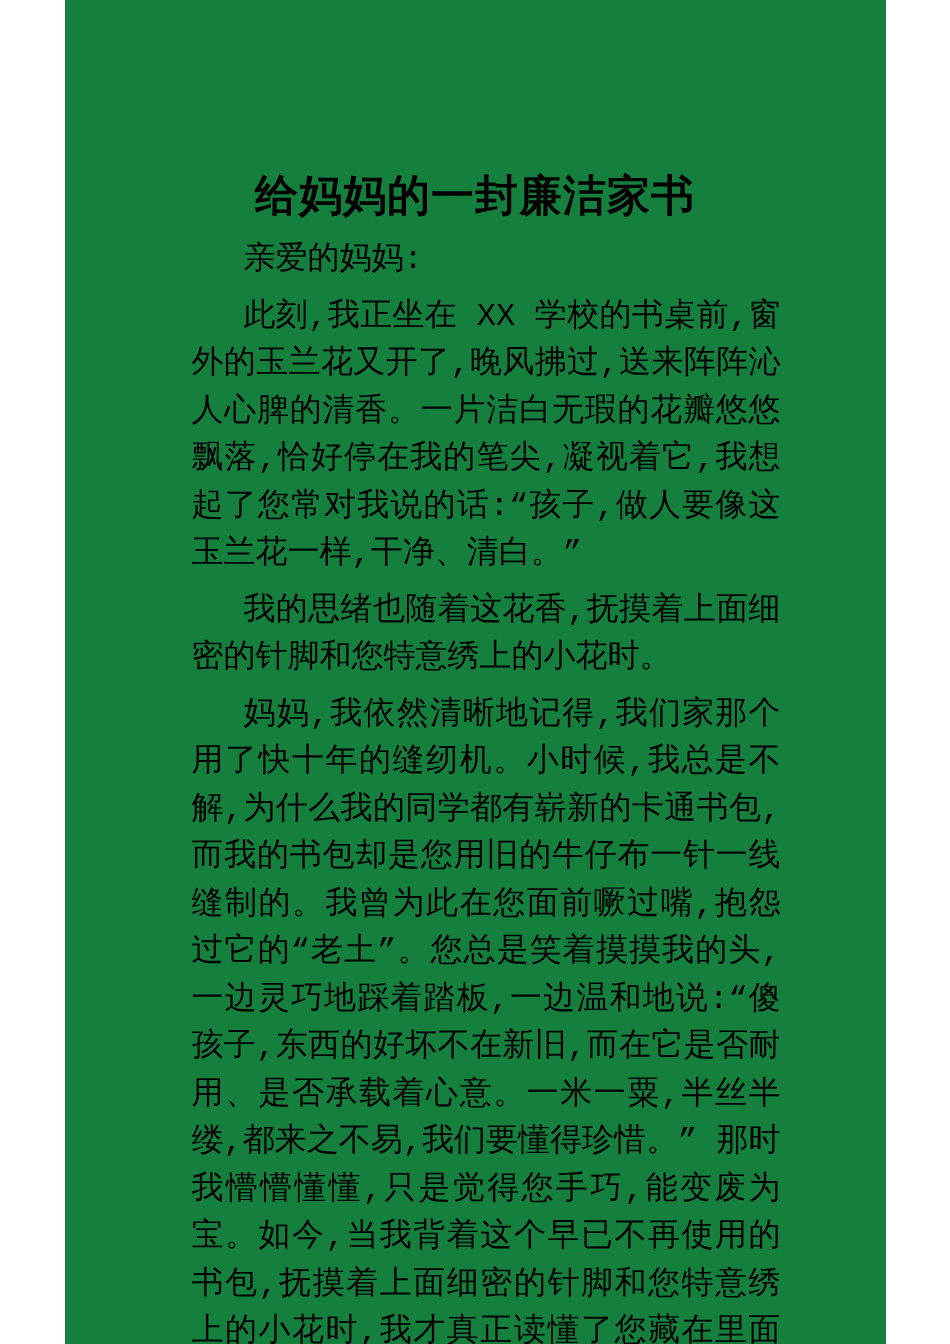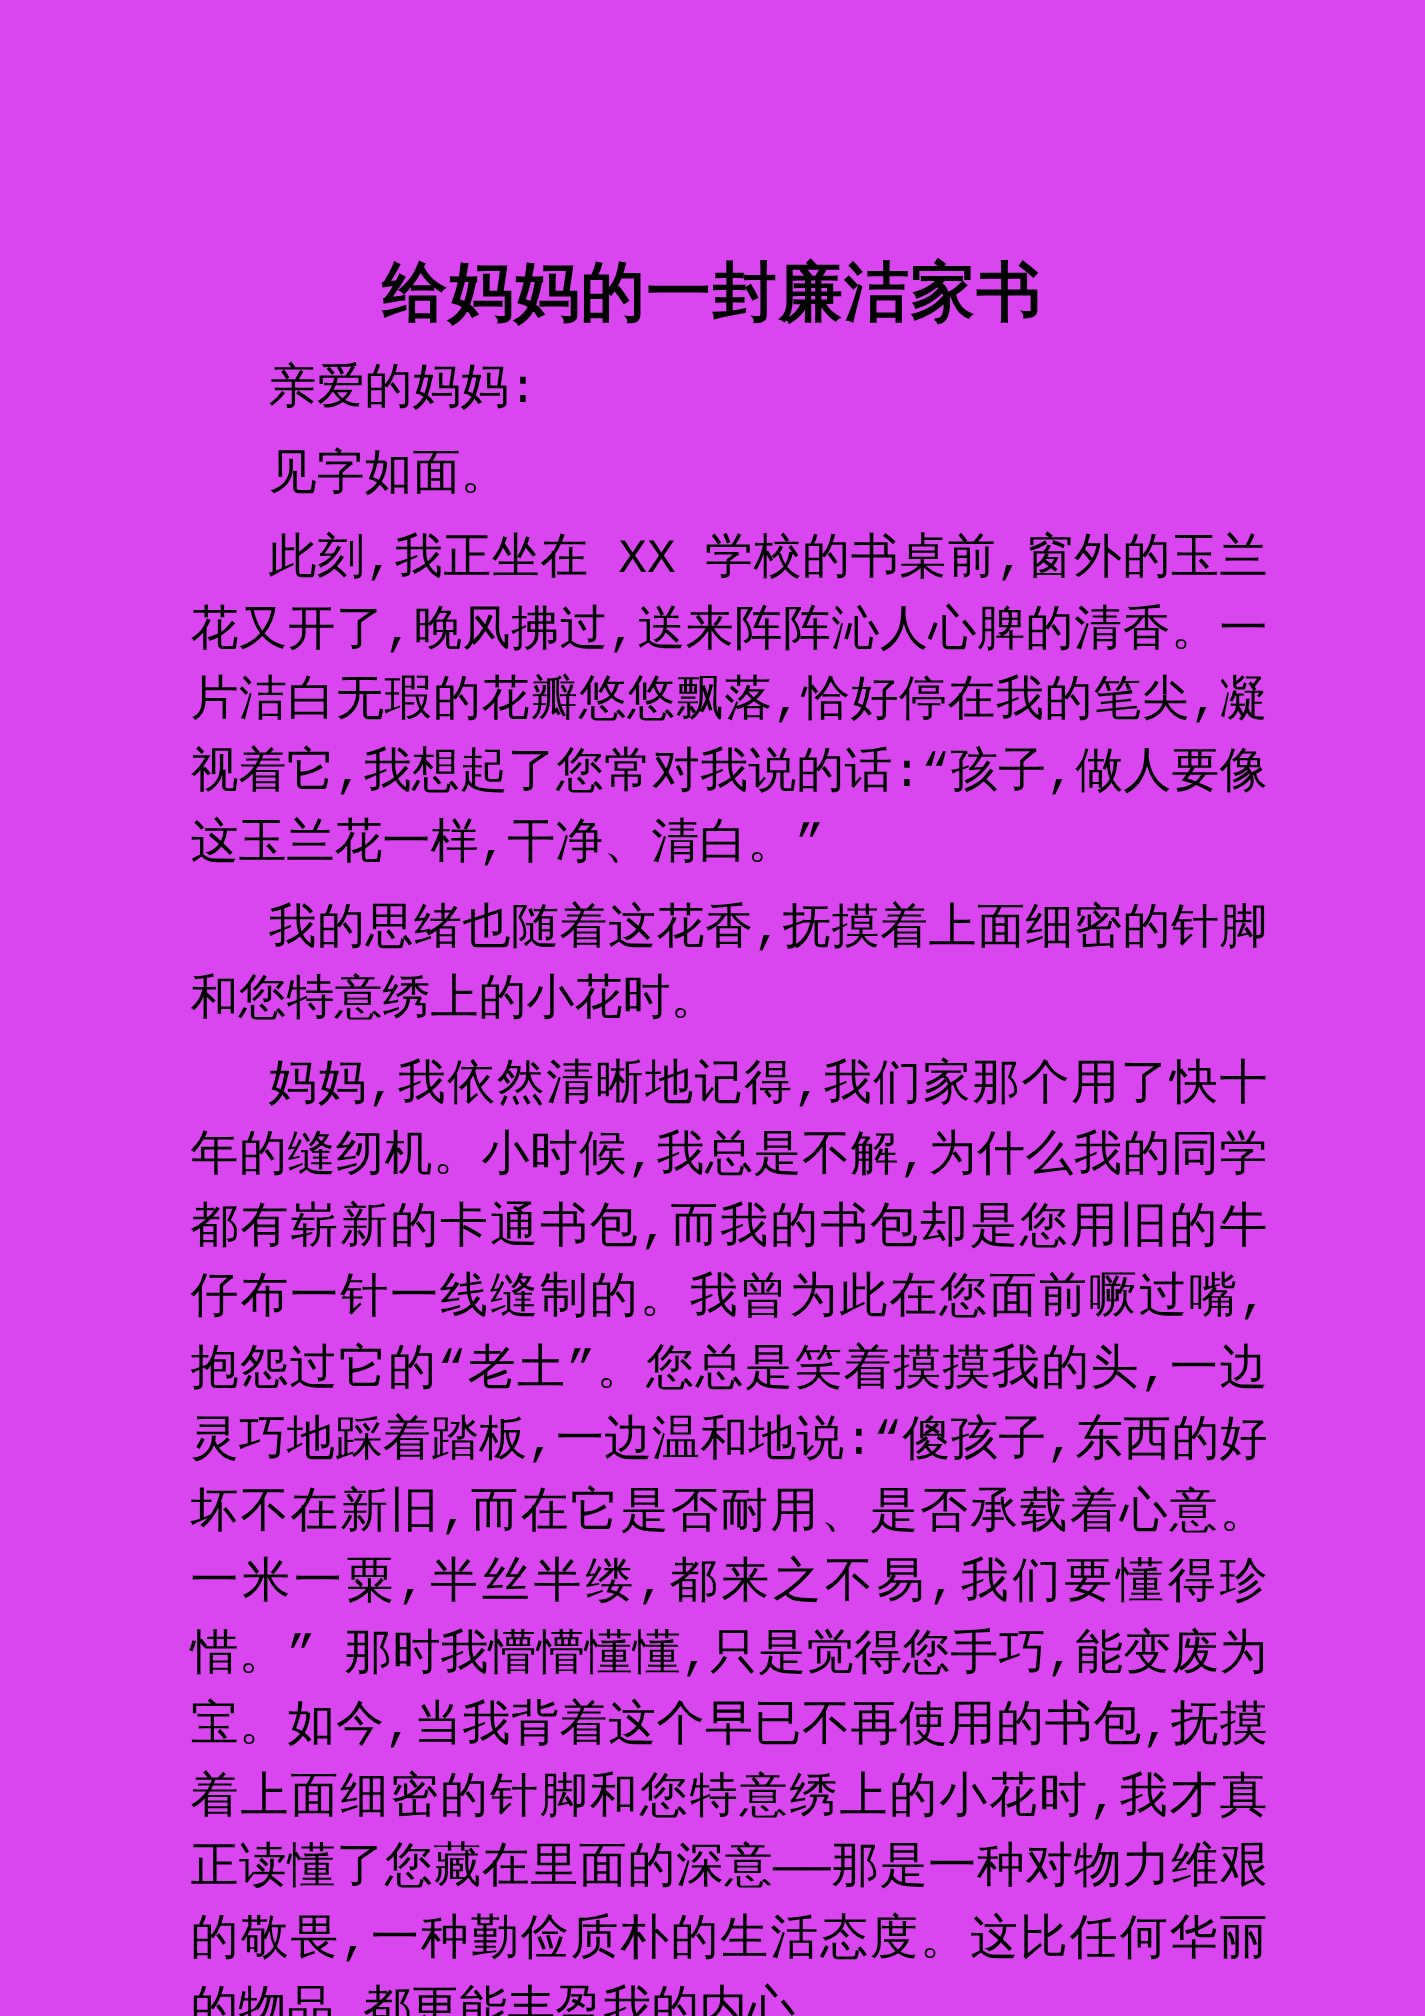--- a/index.html
+++ b/index.html
@@ -2,24 +2,24 @@
 <html lang="zh"><head>
 <meta charset="utf-8">
 <style>
   html, body {
     margin: 0;
     padding: 0;
     background: #ffffff;
   }
   .page {
     position: relative;
-    width: 950px;
+    width: 821px;
     height: 1344px;
     margin: 0 auto;
-    background: #d946ef;
+    background: #15803d;
     box-sizing: border-box;
     padding: 170px 105px 0 127px;
     color: #000000;
     overflow: hidden;
   }
   .doc-title {
     font-family: "Liberation Serif", "DejaVu Serif", serif;
     font-weight: 700;
     font-size: 43px;
     line-height: 52px;
@@ -41,18 +41,17 @@
     word-break: break-all;
   }
 </style>
 </head>
 <body>
 
 <div class="page">
   <h1 class="doc-title">给妈妈的一封廉洁家书</h1>
   <div class="doc-body">
     <p>亲爱的妈妈:</p>
-    <p>见字如面。</p>
     <p>此刻,我正坐在 XX 学校的书桌前,窗外的玉兰花又开了,晚风拂过,送来阵阵沁人心脾的清香。一片洁白无瑕的花瓣悠悠飘落,恰好停在我的笔尖,凝视着它,我想起了您常对我说的话:“孩子,做人要像这玉兰花一样,干净、清白。”</p>
     <p>我的思绪也随着这花香,抚摸着上面细密的针脚和您特意绣上的小花时。</p>
     <p>妈妈,我依然清晰地记得,我们家那个用了快十年的缝纫机。小时候,我总是不解,为什么我的同学都有崭新的卡通书包,而我的书包却是您用旧的牛仔布一针一线缝制的。我曾为此在您面前噘过嘴,抱怨过它的“老土”。您总是笑着摸摸我的头,一边灵巧地踩着踏板,一边温和地说:“傻孩子,东西的好坏不在新旧,而在它是否耐用、是否承载着心意。一米一粟,半丝半缕,都来之不易,我们要懂得珍惜。” 那时我懵懵懂懂,只是觉得您手巧,能变废为宝。如今,当我背着这个早已不再使用的书包,抚摸着上面细密的针脚和您特意绣上的小花时,我才真正读懂了您藏在里面的深意——那是一种对物力维艰的敬畏,一种勤俭质朴的生活态度。这比任何华丽的物品,都更能丰盈我的内心。</p>
   </div>
 </div>
 
 </body></html>

